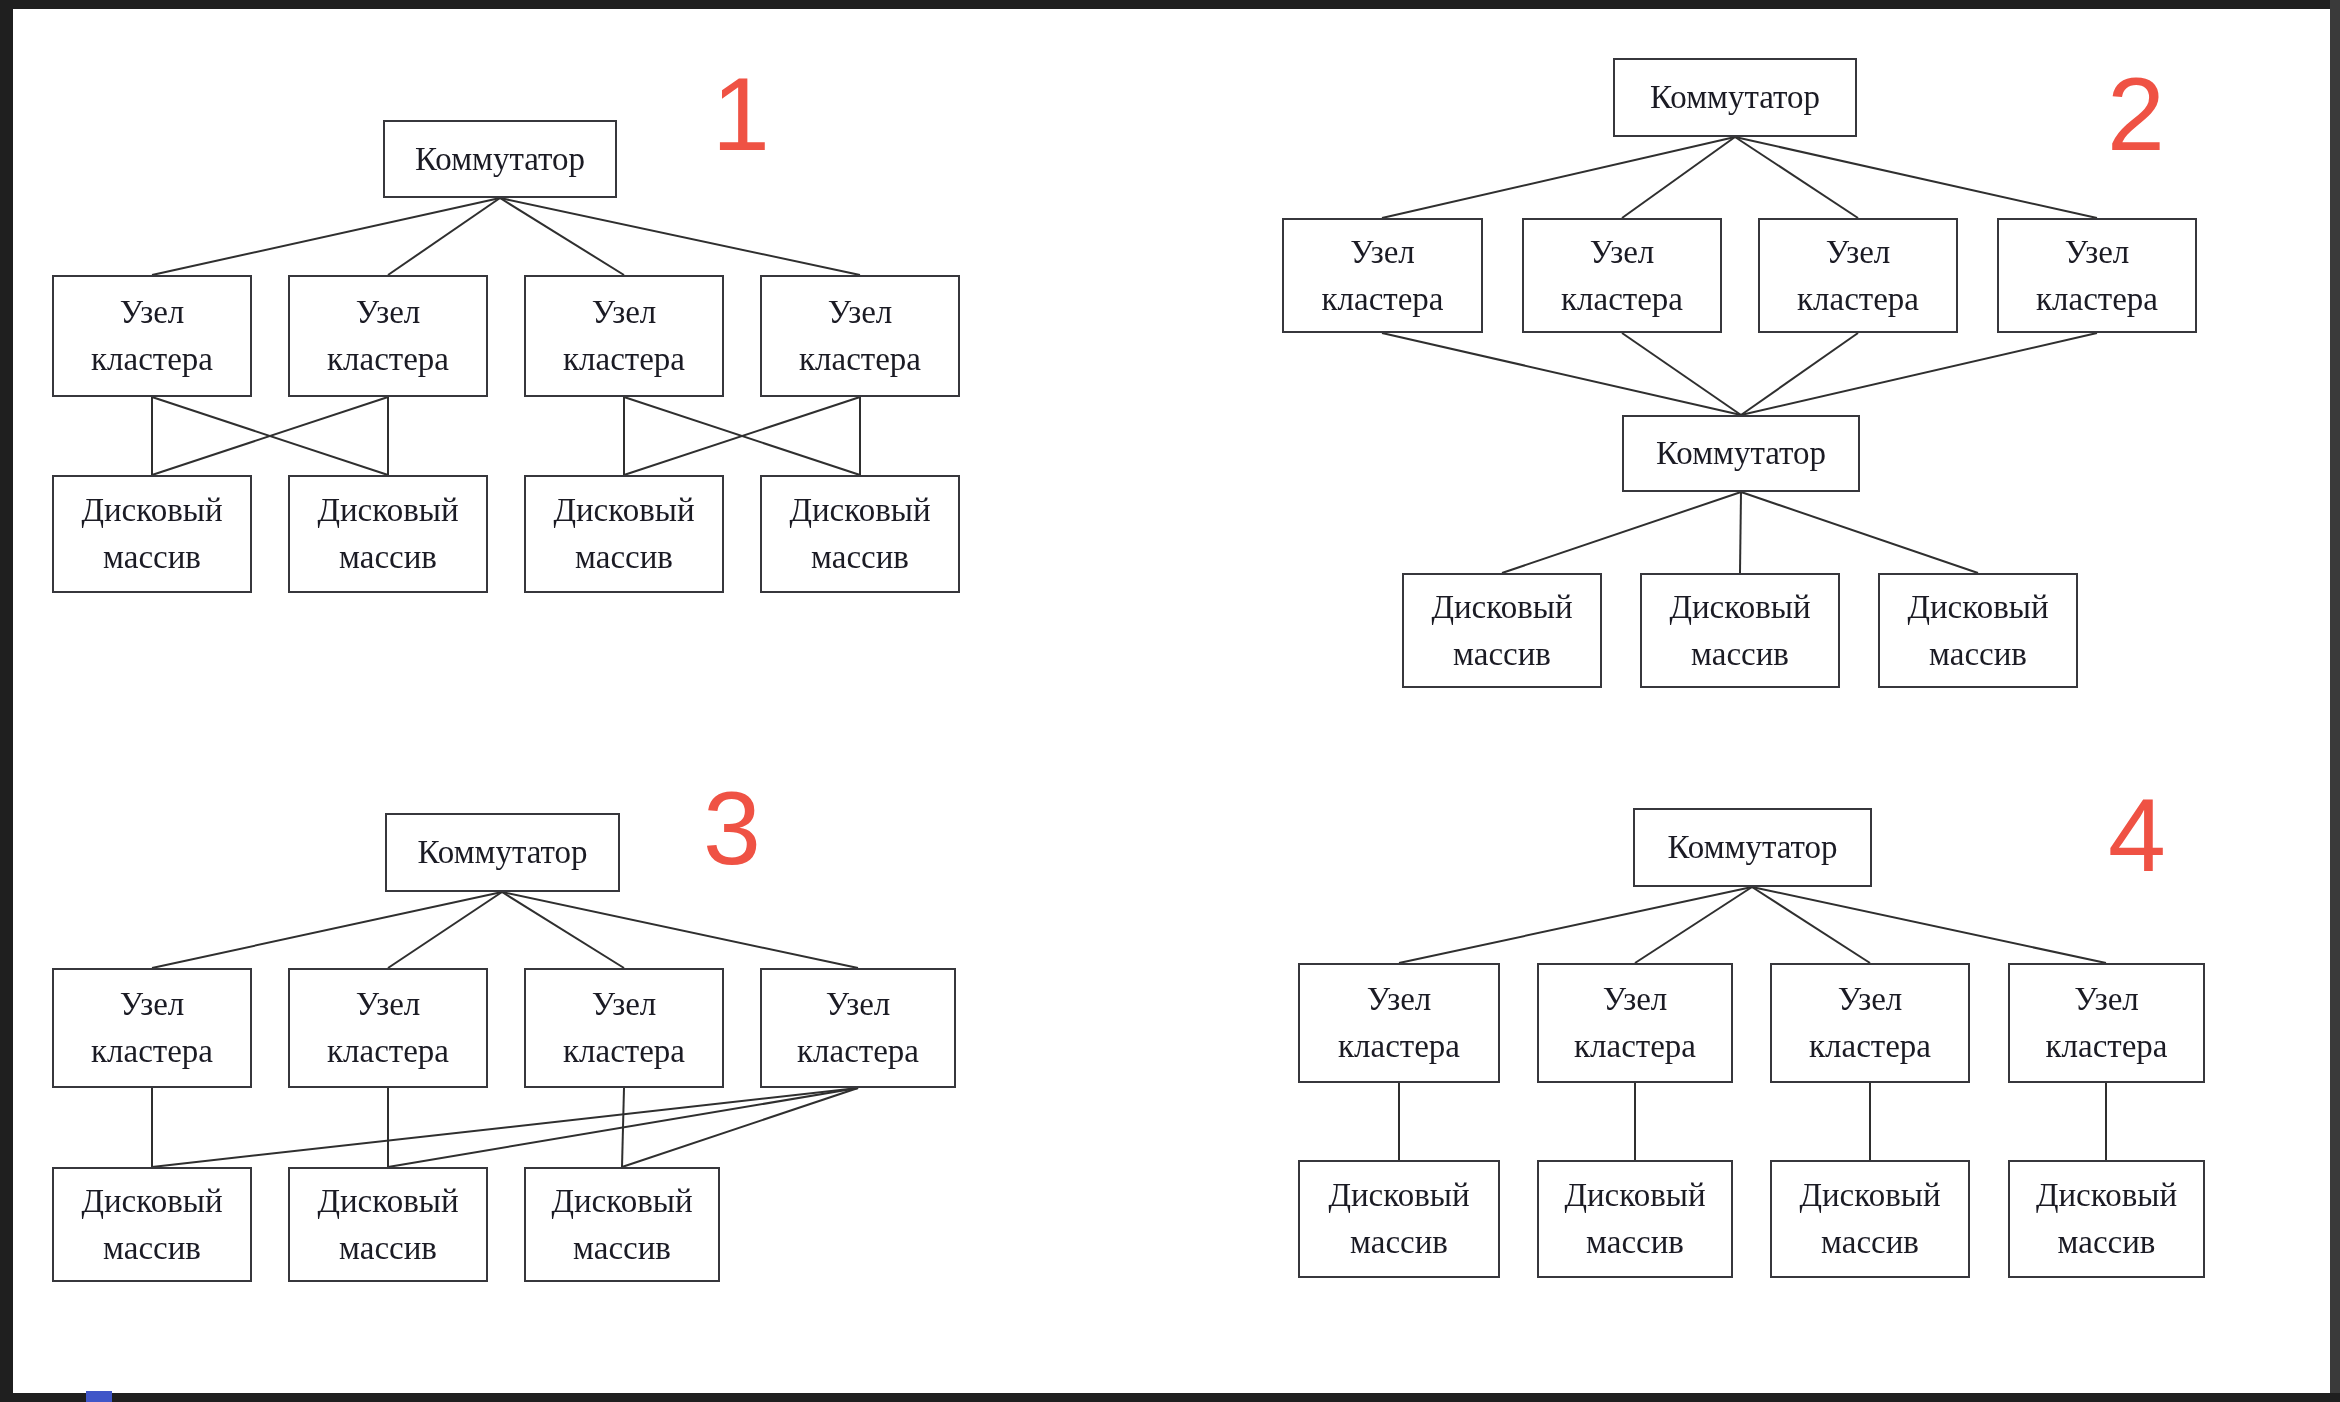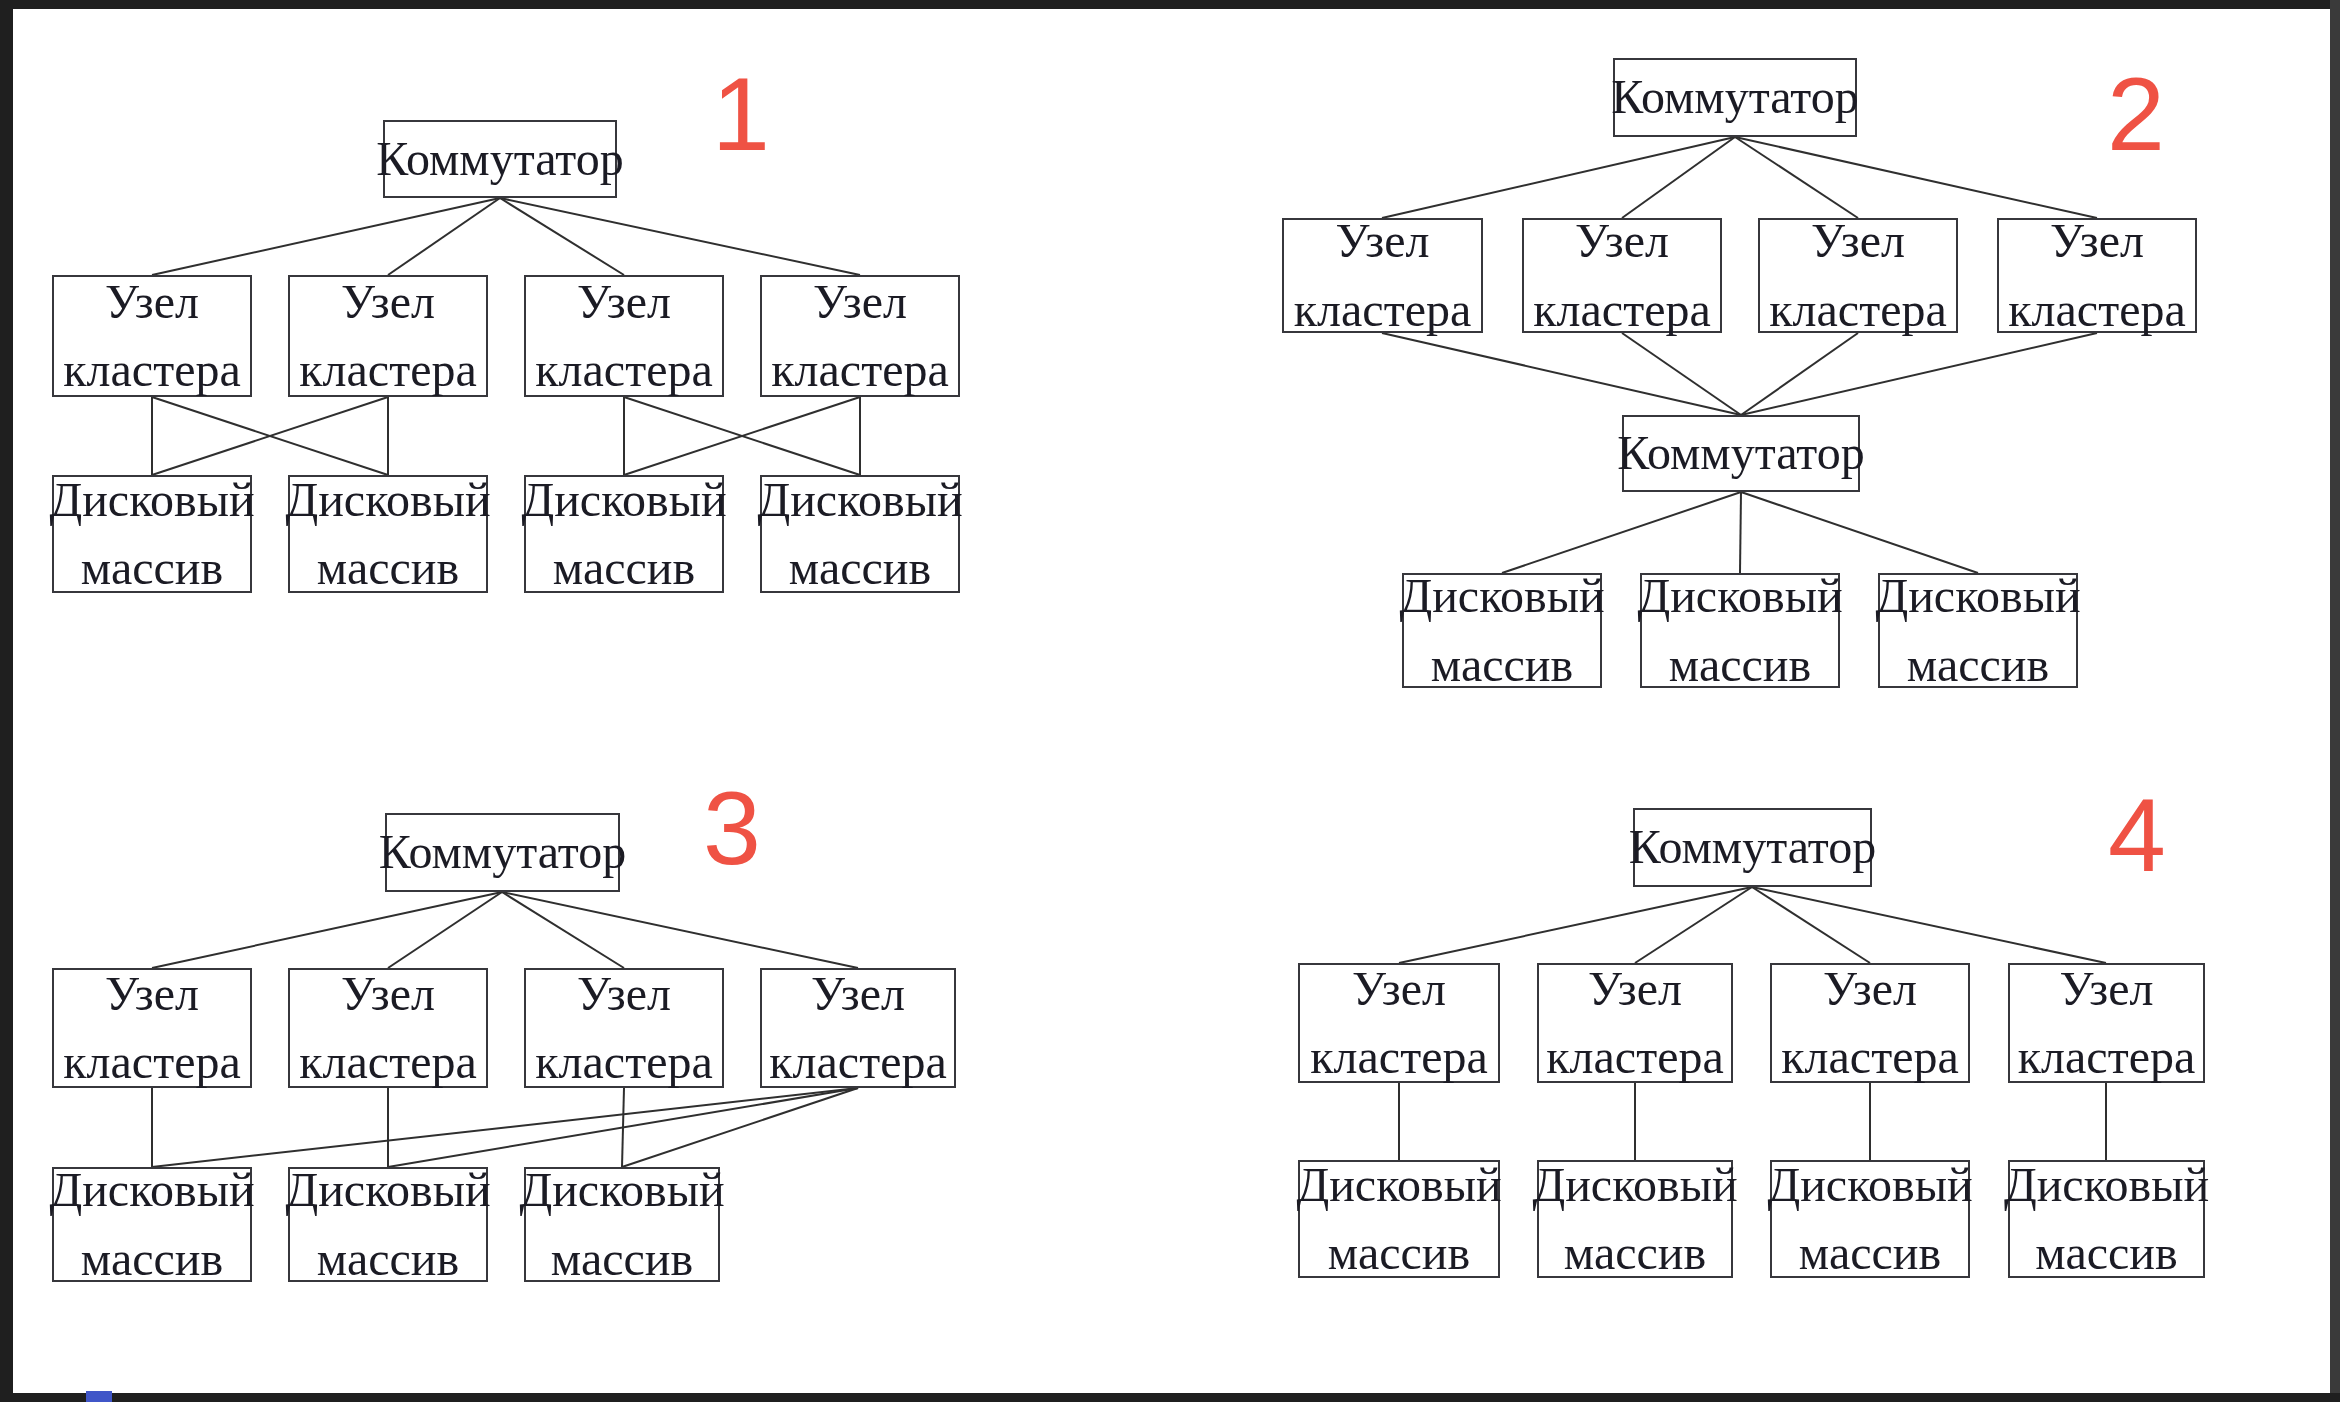--- a/index.html
+++ b/index.html
@@ -21,21 +21,21 @@
   svg.wires line{stroke:#2f2f2f;stroke-width:2;}
 
   .box{
     position:absolute;
     box-sizing:border-box;
     background:#ffffff;
     border:2px solid #37373c;
     display:flex;align-items:center;justify-content:center;
     text-align:center;
     color:#1b1b24;
-    font-size:48px;line-height:1.42;
+    font-size:33px;line-height:1.42;
     padding:4px 14px;
   }
   .num{
     position:absolute;
     width:100px;
     text-align:center;
     font-family:"Liberation Sans",sans-serif;
     font-size:104px;line-height:1;
     color:#ef5244;
   }

